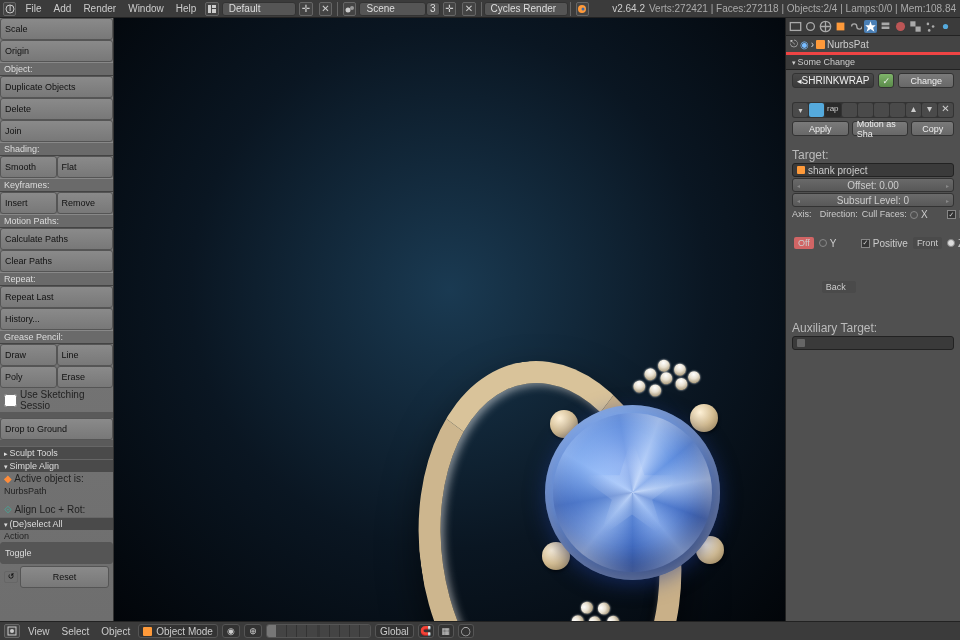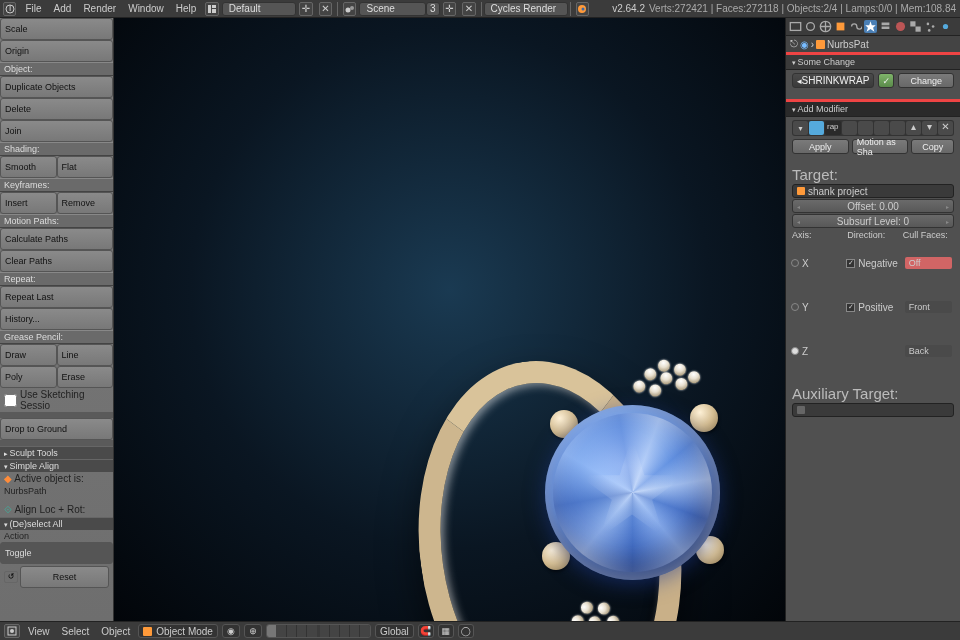--- a/index.html
+++ b/index.html
@@ -35,27 +35,27 @@
 .rp-breadcrumb .cube{width:9px;height:9px;background:#ff9a3a;border-radius:1px}
 .rp-panelhdr{background:#3a3a3a;padding:2px 6px;font-size:9px;border-top:3px solid #ef4444;border-bottom:1px solid #222}
 .rp-panelhdr::before{content:"▾ ";font-size:7px}
 .rp-modrow{display:flex;align-items:center;padding:3px 6px;gap:4px}
 .rp-btn{background:linear-gradient(#7a7a7a,#686868);border:1px solid #333;border-radius:3px;padding:1px 4px;color:#eee;font-size:9px;cursor:pointer;height:15px;display:flex;align-items:center;justify-content:center}
 .rp-btn.dark{background:linear-gradient(#4a4a4a,#3a3a3a)}
 .rp-btn.green{background:linear-gradient(#7fb56a,#5a8a4a)}
 .rp-dd{background:#3a3a3a;border:1px solid #222;border-radius:3px;padding:1px 4px;font-size:9px;height:15px;display:flex;align-items:center;color:#ddd}
 .rp-iconstrip{display:flex;gap:1px;margin:3px 6px;background:#333;border-radius:3px;padding:1px}
 .rp-iconstrip .si{width:15px;height:14px;background:#4a4a4a;border-radius:2px}
-.rp-label{font-size:15px;color:#bbb;padding:12px 6px 0}
+.rp-label{font-size:12px;color:#bbb;padding:12px 6px 0}
 .rp-field{background:#3a3a3a;border:1px solid #222;border-radius:3px;padding:1px 4px;font-size:9px;margin:1px 6px;height:14px;display:flex;align-items:center}
 .rp-field .proj{width:8px;height:8px;background:#ff9a3a;border-radius:1px;margin-right:3px}
 .rp-num{background:linear-gradient(#6a6a6a,#585858);border:1px solid #333;border-radius:3px;padding:1px 4px;font-size:9px;margin:1px 6px;height:14px;display:flex;align-items:center;justify-content:space-between}
 .rp-num::before{content:"◂";color:#888;font-size:6px}
 .rp-num::after{content:"▸";color:#888;font-size:6px}
-.rp-grid3{display:grid;grid-template-columns:1fr 1fr 1fr;gap:0;padding:0 4px}
+.rp-grid3{display:grid;grid-template-columns:1fr 1fr 1fr 1fr 1fr;gap:0;padding:0 4px}
 .rp-cell{font-size:9px;padding:1px 2px}
 .rp-radio{display:flex;align-items:center;font-size:9px;padding:1px}
 .rp-radio .dot{width:8px;height:8px;border-radius:50%;border:1px solid #888;margin-right:3px}
 .rp-radio .dot.on{background:#ddd}
 .rp-check2{display:flex;align-items:center;font-size:9px;padding:1px}
 .rp-check2 .bx{width:9px;height:9px;border:1px solid #888;margin-right:3px;display:flex;align-items:center;justify-content:center;font-size:7px;background:#333}
 .cullbtn{margin:16px 4px;padding:1px 4px;border-radius:2px;font-size:9px}
 .cull-off{background:#d16565}
 .cull-f{background:#4a4a4a}
 .cull-b{background:#4a4a4a}
@@ -275,21 +275,20 @@
     <span class="cube"></span>
     <span>NurbsPat</span>
   </div>
   <div class="rp-panelhdr">Some Change</div>
   <div class="rp-modrow">
     <div class="rp-btn dark" style="flex:1">◂ <span>SHRINKWRAP</span></div>
     <div class="rp-btn green" style="width:16px">✓</div>
     <div class="rp-btn" style="flex:.8">Change</div>
   </div>
   <div style="height:8px"></div>
-  <div class="rp-panelhdr" style="background:#2a2a2a">Add Modifier</div>
   <div class="rp-iconstrip">
     <div class="si" style="display:flex;align-items:center;justify-content:center;color:#ccc;font-size:8px">▾</div>
     <div class="si" style="background:#5ad"></div>
     <div class="si" style="flex:1;background:#2a2a2a;font-size:8px;padding:1px 2px;color:#ccc">rap</div>
     <div class="si"></div>
     <div class="si"></div>
     <div class="si"></div>
     <div class="si"></div>
     <div class="si" style="color:#ccc;text-align:center">▴</div>
     <div class="si" style="color:#ccc;text-align:center">▾</div>

